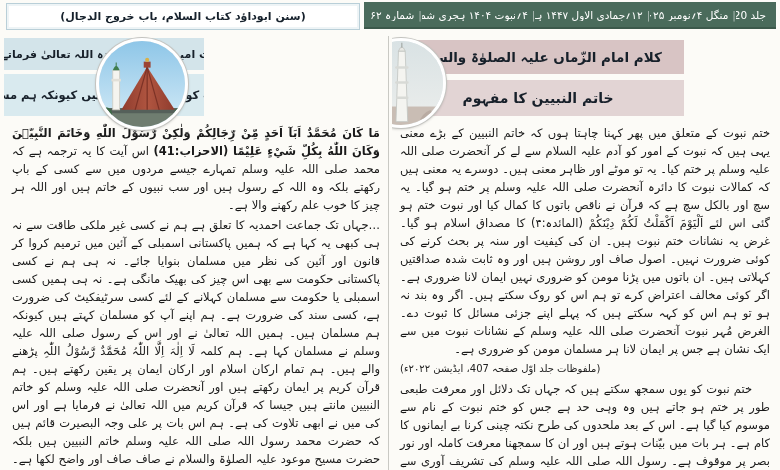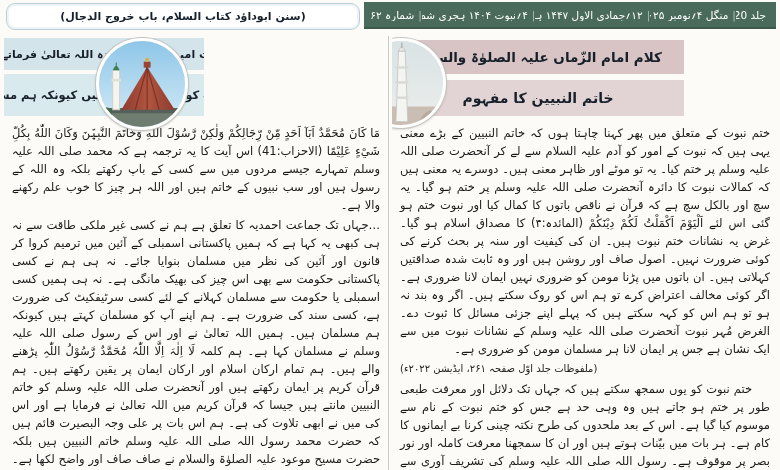--- a/index.html
+++ b/index.html
@@ -16,21 +16,21 @@
   .masthead-datebar{
     position:absolute;top:2px;left:364px;width:412px;height:27px;
     background:#4a6b5b;border-bottom:2px solid #3c594b;
     display:flex;align-items:center;justify-content:space-between;
     direction:rtl;color:#fff;font-size:10.5px;white-space:nowrap;
     padding:0 6px;box-sizing:border-box;
   }
   .masthead-datebar .seg{padding:0 4px;overflow:hidden;}
   .masthead-datebar .sep{opacity:.85;font-weight:300;}
   .hadith-box{
-    position:absolute;top:3px;right:422px;left:422px;border-radius:9px;
+    position:absolute;top:3px;right:422px;left:422px;
   }
   .hadith-box{
     top:3px;left:6px;right:auto;width:352px;height:25px;
     background:#ffffff;border:1px solid #b9cfd8;box-shadow:0 0 0 2px #eef4f6 inset;
     display:flex;align-items:center;justify-content:center;
     font-size:11px;font-weight:bold;color:#15202b;position:absolute;
     white-space:nowrap;overflow:hidden;
   }
   
   .col{position:absolute;top:36px;bottom:0;overflow:hidden;}
@@ -60,21 +60,21 @@
   .photo-circle svg{display:block;width:100%;height:100%;}
 
   
   .body-text{
     padding:4px 6px 0 8px;
     font-size:11.5px;line-height:18px;color:#1a1a1a;
     text-align:justify;text-justify:inter-word;direction:rtl;
   }
   .body-p{margin:0 0 2px 0;}
   .body-p.indent{text-indent:18px;}
-  .arabic{font-weight:normal;}
+  .arabic{font-weight:bold;}
   .cite{
     margin:0 0 2px 0;text-align:left;font-size:10px;color:#222;
   }
 </style>
 </head>
 <body>
 
 <div class="page">
 
   <div class="hadith-box">
@@ -115,21 +115,21 @@
           <rect x="43" y="48" width="16" height="3" rx="1.5" fill="#d8dad6"></rect>
           <rect x="44" y="66" width="15" height="3" rx="1.5" fill="#d8dad6"></rect>
           <path d="M47 12 Q51 2 55 12 Z" fill="#e8e8e4" stroke="#c2c6c2" stroke-width="1"></path>
           <line x1="51" y1="2" x2="51" y2="8" stroke="#9aa09c" stroke-width="1.2"></line>
           <path d="M70 100 Q75 85 85 82 Q92 90 90 100 Z" fill="#a99a90" opacity=".5"></path>
         </svg>
       </div>
     </div>
     <div class="body-text">
       <p class="body-p">ختم نبوت کے متعلق میں پھر کہنا چاہتا ہوں کہ خاتم النبیین کے بڑے معنی یہی ہیں کہ نبوت کے امور کو آدم علیہ السلام سے لے کر آنحضرت صلی اللہ علیہ وسلم پر ختم کیا۔ یہ تو موٹے اور ظاہر معنی ہیں۔ دوسرے یہ معنی ہیں کہ کمالات نبوت کا دائرہ آنحضرت صلی اللہ علیہ وسلم پر ختم ہو گیا۔ یہ سچ اور بالکل سچ ہے کہ قرآن نے ناقص باتوں کا کمال کیا اور نبوت ختم ہو گئی اس لئے اَلْيَوْمَ اَكْمَلْتُ لَكُمْ دِيْنَكُمْ (المائدہ:۴) کا مصداق اسلام ہو گیا۔ غرض یہ نشانات ختم نبوت ہیں۔ ان کی کیفیت اور سنہ پر بحث کرنے کی کوئی ضرورت نہیں۔ اصول صاف اور روشن ہیں اور وہ ثابت شدہ صداقتیں کہلاتی ہیں۔ ان باتوں میں پڑنا مومن کو ضروری نہیں ایمان لانا ضروری ہے۔ اگر کوئی مخالف اعتراض کرے تو ہم اس کو روک سکتے ہیں۔ اگر وہ بند نہ ہو تو ہم اس کو کہہ سکتے ہیں کہ پہلے اپنے جزئی مسائل کا ثبوت دے۔ الغرض مُہر نبوت آنحضرت صلی اللہ علیہ وسلم کے نشانات نبوت میں سے ایک نشان ہے جس پر ایمان لانا ہر مسلمان مومن کو ضروری ہے۔</p>
-      <p class="cite">(ملفوظات جلد اوّل صفحہ ۲۶۱، ایڈیشن ۲۰۲۲ء)</p>
+      <p class="cite">(ملفوظات جلد اوّل صفحہ 407، ایڈیشن ۲۰۲۲ء)</p>
       <p class="body-p indent">ختم نبوت کو یوں سمجھ سکتے ہیں کہ جہاں تک دلائل اور معرفت طبعی طور پر ختم ہو جاتے ہیں وہ وہی حد ہے جس کو ختم نبوت کے نام سے موسوم کیا گیا ہے۔ اس کے بعد ملحدوں کی طرح نکتہ چینی کرنا بے ایمانوں کا کام ہے۔ ہر بات میں بیّنات ہوتے ہیں اور ان کا سمجھنا معرفت کاملہ اور نور بصر پر موقوف ہے۔ رسول اللہ صلی اللہ علیہ وسلم کی تشریف آوری سے ایمان اور عرفان کی تکمیل ہوئی، دوسری قوموں کو روشنی پہنچی۔ کسی اور قوم کو بیّن اور روشن نشان نہیں ملے۔ اگر ملتے تو وہ بھی ایسا ہی کر دکھاتے۔ جب آفتاب نکلا، اپنے</p>
     </div>
   </div>
 
   <div class="col col-left">
     <div class="col-header">
       <div class="hdr-bar bar1">حضرت امیر المومنین ایدہ اللہ تعالیٰ فرماتے ہیں:</div>
       <div class="hdr-bar bar2">ہم اپنے آپ کو مسلمان کہتے ہیں کیونکہ ہم مسلمان ہیں</div>
       <div class="photo-circle">
         <svg viewBox="0 0 100 100">

